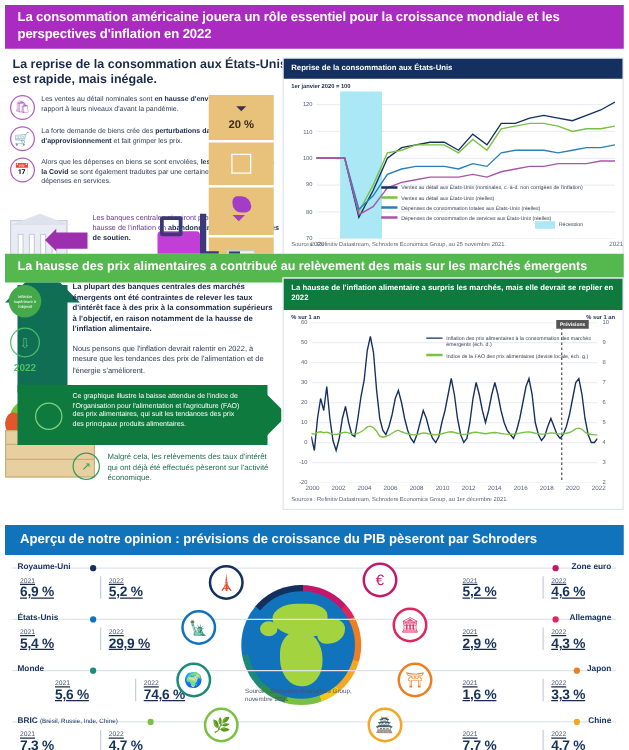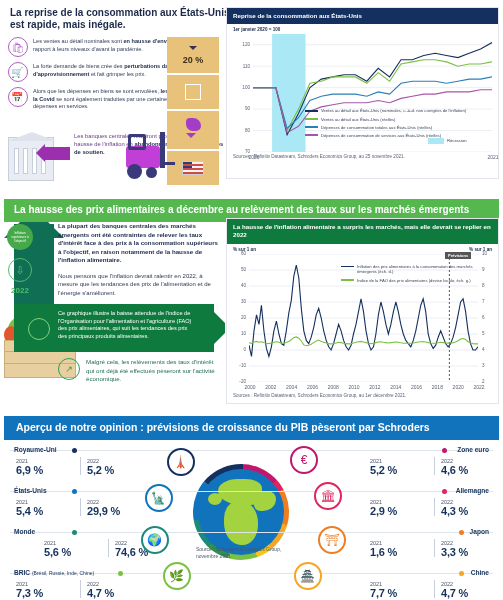--- a/index.html
+++ b/index.html
@@ -161,21 +161,21 @@
   
   .sec3 { position:relative; width:503px; height:189px; background:#fff; }
   .hdr-blue {
     background:#1273bd; color:#fff; font-weight:bold; font-size:10.5px;
     padding:5px 8px 6px 12px; margin:2px 4px 0 4px; line-height:13px;
   }
   .gdp-area { position:relative; width:503px; height:142px; }
   .rowline { position:absolute; left:10px; right:10px; height:1px; background:#dfe3ea; }
   .lbl { position:absolute; font-size:6.6px; font-weight:bold; color:#15325c; }
   .dot { position:absolute; width:5px;height:5px;border-radius:50%; }
-  .yrs { position:absolute; display:flex; align-items:flex-end; }
+  .yrs { position:absolute; display:flex; align-items:flex-end;text-decoration:underline; }
   .yr-col { width:64px; }
   .yr-t { font-size:5.4px; color:#4a5368; }
   .yr-v { font-size:11px; font-weight:bold; color:#15325c; letter-spacing:-0.2px; }
   .divider { width:1px; height:18px; background:#c7cede; margin:0 6px 1px 0; }
   .src3 { position:absolute; left:196px; top:106px; width:90px;
           font-size:5px; line-height:6.6px; color:#4a5368; }
 
   .globe { position:absolute; left:193px; top:24px; width:96px; height:96px; }
   .globe-ring { position:absolute; inset:0; border-radius:50%;
     background:conic-gradient(from 10deg,
@@ -196,20 +196,21 @@
     background:#fff; display:flex; align-items:center; justify-content:center;
     font-size:12px;
   }
 </style>
 </head>
 <body>
 
 <div class="page">
 
   <div class="sec1">
+    <div class="hdr-purple">La consommation américaine jouera un rôle essentiel pour la croissance mondiale et les perspectives d'inflation en 2022</div>
     <div class="s1-sub">La reprise de la consommation aux États-Unis est rapide, mais inégale.</div>
 
     <div class="s1-body">
 
       <div class="bullets">
         <div class="brow">
           <div class="bicon">🛍</div>
           <div class="btxt">Les ventes au détail nominales sont <b>en hausse d'environ 20 %</b> par rapport à leurs niveaux d'avant la pandémie.</div>
         </div>
         <div class="brow">
@@ -306,21 +307,21 @@
                 <span class="lswatch" style="background: rgb(170, 232, 245);"></span>
                 <span>Récession</span>
               </div>
             </div></div>
         <div class="src" style="margin-top:2px;">Sources : Refinitiv Datastream, Schroders Economics Group, au 25 novembre 2021.</div>
       </div>
     </div>
   </div>
 
   <div class="sec2">
-    <div class="hdr-green">La hausse des prix alimentaires a décembre au relèvement des taux sur les marchés émergents</div>
+    <div class="hdr-green">La hausse des prix alimentaires a contribué au relèvement des mais sur les marchés émergents</div>
 
     <div class="s2-body">
       <div class="s2-left">
         <div class="up-arrow"></div>
         <div class="ua-badge">Inflation supérieure à l'objectif</div>
         <div class="ua-circle">⇩</div>
         <div class="ua-year">2022</div>
 
         <div class="crate">
           <div class="veg1"></div>

